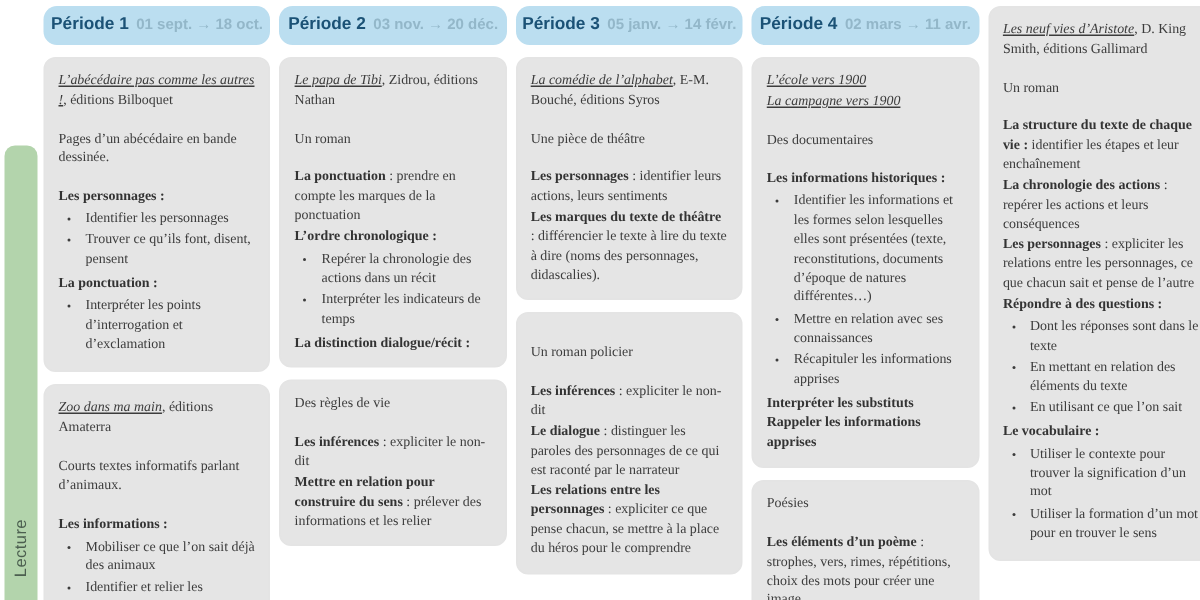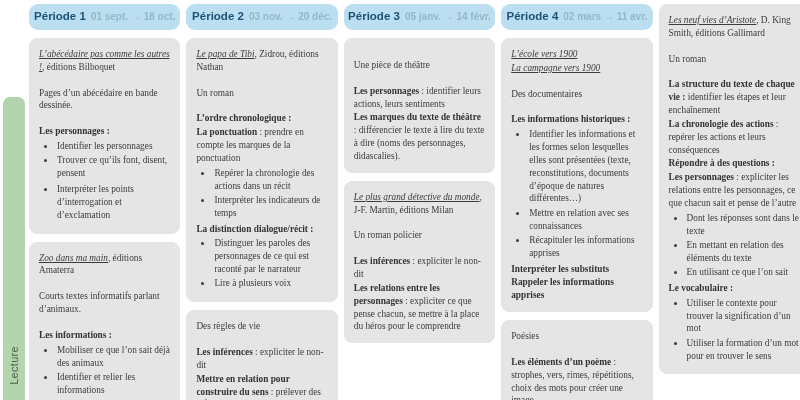--- a/index.html
+++ b/index.html
@@ -61,20 +61,21 @@
         <div class="card">
           <div class="para"><span class="seg-title">L’abécédaire pas comme les autres !</span><span class="seg-plain">, éditions Bilboquet</span></div>
           <div class="gap"></div>
           <div class="para"><span class="seg-plain">Pages d’un abécédaire en bande dessinée.</span></div>
           <div class="gap"></div>
           <div class="para"><span class="seg-bold">Les personnages :</span></div>
           <ul class="bullets">
             <li>Identifier les personnages</li>
             <li>Trouver ce qu’ils font, disent, pensent</li>
           </ul>
+          <div class="para"><span class="seg-bold">La ponctuation :</span></div>
           <ul class="bullets">
             <li>Interpréter les points d’interrogation et d’exclamation</li>
           </ul>
         </div>
         <div class="card">
           <div class="para"><span class="seg-title">Zoo dans ma main</span><span class="seg-plain">, éditions Amaterra</span></div>
           <div class="gap"></div>
           <div class="para"><span class="seg-plain">Courts textes informatifs parlant d’animaux.</span></div>
           <div class="gap"></div>
           <div class="para"><span class="seg-bold">Les informations :</span></div>
@@ -87,57 +88,54 @@
       <div class="column">
         <div class="pill">
           <span class="pill-title">Période 2</span>
           <span class="pill-date">03 nov. → 20 déc.</span>
         </div>
         <div class="card">
           <div class="para"><span class="seg-title">Le papa de Tibi</span><span class="seg-plain">, Zidrou, éditions Nathan</span></div>
           <div class="gap"></div>
           <div class="para"><span class="seg-plain">Un roman</span></div>
           <div class="gap"></div>
+          <div class="para"><span class="seg-bold">La ponctuation</span><span class="seg-plain"> : prendre en compte les marques de la ponctuation</span></div>
           <div class="para"><span class="seg-bold">L’ordre chronologique :</span></div>
-          <div class="para"><span class="seg-bold">La ponctuation</span><span class="seg-plain"> : prendre en compte les marques de la ponctuation</span></div>
           <ul class="bullets">
             <li>Repérer la chronologie des actions dans un récit</li>
             <li>Interpréter les indicateurs de temps</li>
           </ul>
           <div class="para"><span class="seg-bold">La distinction dialogue/récit :</span></div>
-          <ul class="bullets">
-            <li>Distinguer les paroles des personnages de ce qui est raconté par le narrateur</li>
-            <li>Lire à plusieurs voix</li>
-          </ul>
         </div>
         <div class="card">
           <div class="para"><span class="seg-plain">Des règles de vie</span></div>
           <div class="gap"></div>
           <div class="para"><span class="seg-bold">Les inférences</span><span class="seg-plain"> : expliciter le non-dit</span></div>
           <div class="para"><span class="seg-bold">Mettre en relation pour construire du sens</span><span class="seg-plain"> : prélever des informations et les relier</span></div>
         </div>
       </div>
       <div class="column">
         <div class="pill">
           <span class="pill-title">Période 3</span>
           <span class="pill-date">05 janv. → 14 févr.</span>
         </div>
         <div class="card">
+          <div class="para"><span class="seg-title">La comédie de l’alphabet</span><span class="seg-plain">, E-M. Bouché, éditions Syros</span></div>
           <div class="gap"></div>
           <div class="para"><span class="seg-plain">Une pièce de théâtre</span></div>
           <div class="gap"></div>
           <div class="para"><span class="seg-bold">Les personnages</span><span class="seg-plain"> : identifier leurs actions, leurs sentiments</span></div>
           <div class="para"><span class="seg-bold">Les marques du texte de théâtre</span><span class="seg-plain"> : différencier le texte à lire du texte à dire (noms des personnages, didascalies).</span></div>
         </div>
         <div class="card">
-          <div class="para"><span class="seg-title">Le plus grand détective du monde</span><span class="seg-plain">, J-F. Martin, éditions Milan</span></div>
           <div class="gap"></div>
           <div class="para"><span class="seg-plain">Un roman policier</span></div>
           <div class="gap"></div>
           <div class="para"><span class="seg-bold">Les inférences</span><span class="seg-plain"> : expliciter le non-dit</span></div>
+          <div class="para"><span class="seg-bold">Le dialogue</span><span class="seg-plain"> : distinguer les paroles des personnages de ce qui est raconté par le narrateur</span></div>
           <div class="para"><span class="seg-bold">Les relations entre les personnages</span><span class="seg-plain"> : expliciter ce que pense chacun, se mettre à la place du héros pour le comprendre</span></div>
         </div>
       </div>
       <div class="column">
         <div class="pill">
           <span class="pill-title">Période 4</span>
           <span class="pill-date">02 mars → 11 avr.</span>
         </div>
         <div class="card">
           <div class="para"><span class="seg-title">L’école vers 1900</span></div>
@@ -161,22 +159,22 @@
         </div>
       </div>
       <div class="column">
         <div class="card">
           <div class="para"><span class="seg-title">Les neuf vies d’Aristote</span><span class="seg-plain">, D. King Smith, éditions Gallimard</span></div>
           <div class="gap"></div>
           <div class="para"><span class="seg-plain">Un roman</span></div>
           <div class="gap"></div>
           <div class="para"><span class="seg-bold">La structure du texte de chaque vie :</span><span class="seg-plain"> identifier les étapes et leur enchaînement</span></div>
           <div class="para"><span class="seg-bold">La chronologie des actions</span><span class="seg-plain"> : repérer les actions et leurs conséquences</span></div>
+          <div class="para"><span class="seg-bold">Les personnages</span><span class="seg-plain"> : expliciter les relations entre les personnages, ce que chacun sait et pense de l’autre</span></div>
           <div class="para"><span class="seg-bold">Répondre à des questions :</span></div>
-          <div class="para"><span class="seg-bold">Les personnages</span><span class="seg-plain"> : expliciter les relations entre les personnages, ce que chacun sait et pense de l’autre</span></div>
           <ul class="bullets">
             <li>Dont les réponses sont dans le texte</li>
             <li>En mettant en relation des éléments du texte</li>
             <li>En utilisant ce que l’on sait</li>
           </ul>
           <div class="para"><span class="seg-bold">Le vocabulaire :</span></div>
           <ul class="bullets">
             <li>Utiliser le contexte pour trouver la signification d’un mot</li>
             <li>Utiliser la formation d’un mot pour en trouver le sens</li>
           </ul>

